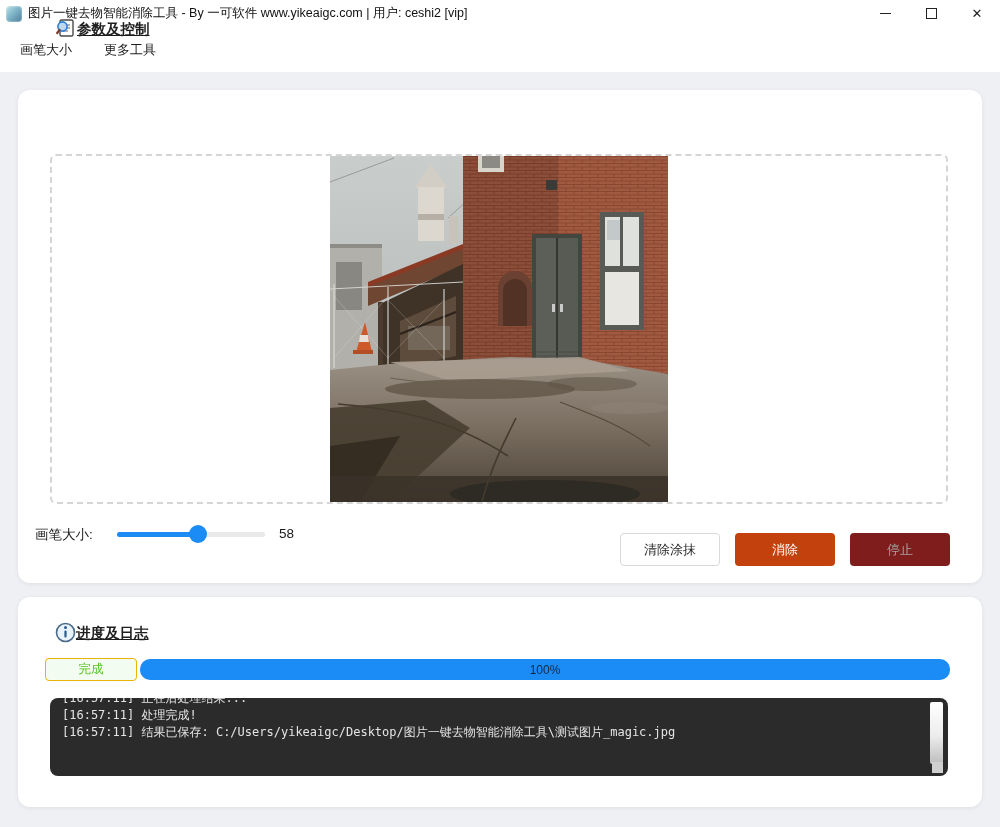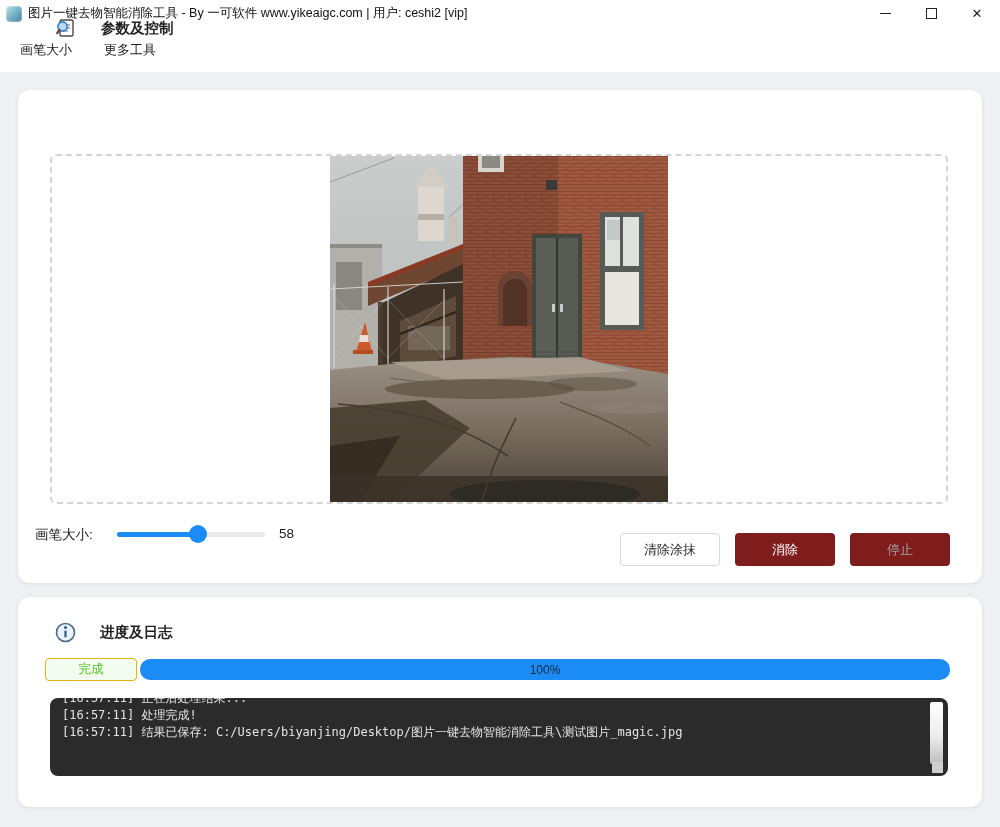--- a/index.html
+++ b/index.html
@@ -19,21 +19,21 @@
   .close-glyph{font-size:13px;color:#222;line-height:1;}
   
   .menubar{position:absolute;left:0;top:27px;width:1000px;height:45px;background:#fff;
            display:flex;align-items:center;gap:32px;padding-left:20px;box-sizing:border-box;}
   .menu-item{font-size:13px;color:#1a1a1a;cursor:default;}
   
   .card{position:absolute;left:18px;width:964px;background:#fff;border-radius:12px;
         box-shadow:0 1px 5px rgba(0,0,0,.07);}
   .card1{top:90px;height:493px;}
   .card2{top:597px;height:210px;}
-  .section-header{position:absolute;left:37px;display:flex;align-items:center;gap:24px;}
+  .section-header{position:absolute;left:37px;display:flex;align-items:flex-end;gap:0;text-decoration:underline;}
   .card1 .section-header{top:118px;margin-top:-95px;top:22px;}
   .card2 .section-header{top:25px;}
   .section-title{font-size:14.5px;font-weight:bold;color:#1f1f1f;}
   .icon{display:flex;align-items:center;}
   
   .preview{position:absolute;left:32px;top:64px;width:898px;height:350px;box-sizing:border-box;
            border:2px dashed #d5d5d5;border-radius:6px;display:flex;justify-content:center;
            align-items:flex-start;overflow:hidden;background:#fff;}
   .photo{display:block;}
   .ctrl-row{position:absolute;left:0;top:427px;width:964px;height:34px;}
@@ -41,21 +41,21 @@
   .slider{position:absolute;left:99px;top:0;width:148px;height:34px;}
   .slider-track{position:absolute;left:0;top:15px;width:148px;height:5px;border-radius:3px;background:#e9e9e9;}
   .slider-fill{width:55%;height:5px;border-radius:3px;background:#1b8bf5;}
   .slider-thumb{position:absolute;left:calc(55% - 9px);top:8px;width:18px;height:18px;border-radius:50%;
                 background:#1b8bf5;}
   .brush-value{position:absolute;left:261px;top:9px;font-size:13.5px;}
   .btn{position:absolute;top:16px;width:100px;height:33px;border-radius:4px;font-size:13px;
        font-family:"Liberation Sans",sans-serif;display:flex;align-items:center;justify-content:center;
        box-sizing:border-box;cursor:default;border:none;}
   .btn-ghost{left:602px;background:#fff;border:1px solid #d9d9d9;color:#262626;}
-  .btn-primary{left:717px;background:#7f1d1d;color:#fff;}
+  .btn-primary{left:717px;background:#c2410c;color:#fff;}
   .btn-disabled{left:832px;background:#7f1d1d;color:#a3a3a3;}
   
   .progress-row{position:absolute;left:0;top:61px;width:964px;height:24px;}
   .status-badge{position:absolute;left:27px;top:0;width:92px;height:23px;border-radius:4px;
                 background:#f3fcf0;border:1px solid #eab308;box-sizing:border-box;
                 display:flex;align-items:center;justify-content:center;
                 font-size:12.5px;color:#52c41a;}
   .progress-bar{position:absolute;left:122px;top:1px;width:810px;height:21px;border-radius:10px;
                 background:#1b8bf5;display:flex;align-items:center;justify-content:center;}
   .progress-text{font-size:12px;color:#14213d;color:#10243e;font-weight:normal;color:#102a43;}
@@ -250,20 +250,20 @@
       <span class="status-badge">完成</span>
       <div class="progress-bar">
         <span class="progress-text">100%</span>
       </div>
     </div>
 
     <div class="log">
       <div class="log-lines">
         <div class="log-line">[16:57:11] 正在后处理结果...</div>
         <div class="log-line">[16:57:11] 处理完成!</div>
-        <div class="log-line">[16:57:11] 结果已保存: C:/Users/biyanjing/Desktop/图片一键去物智能消除工具\测试图片_magic.jpg</div>
+        <div class="log-line">[16:57:11] 结果已保存: C:/Users/yikeaigc/Desktop/图片一键去物智能消除工具\测试图片_magic.jpg</div>
       </div>
       <div class="log-scrollbar"></div>
       <div class="log-corner"></div>
     </div>
   </div>
 
 </div>
 
 </body></html>

